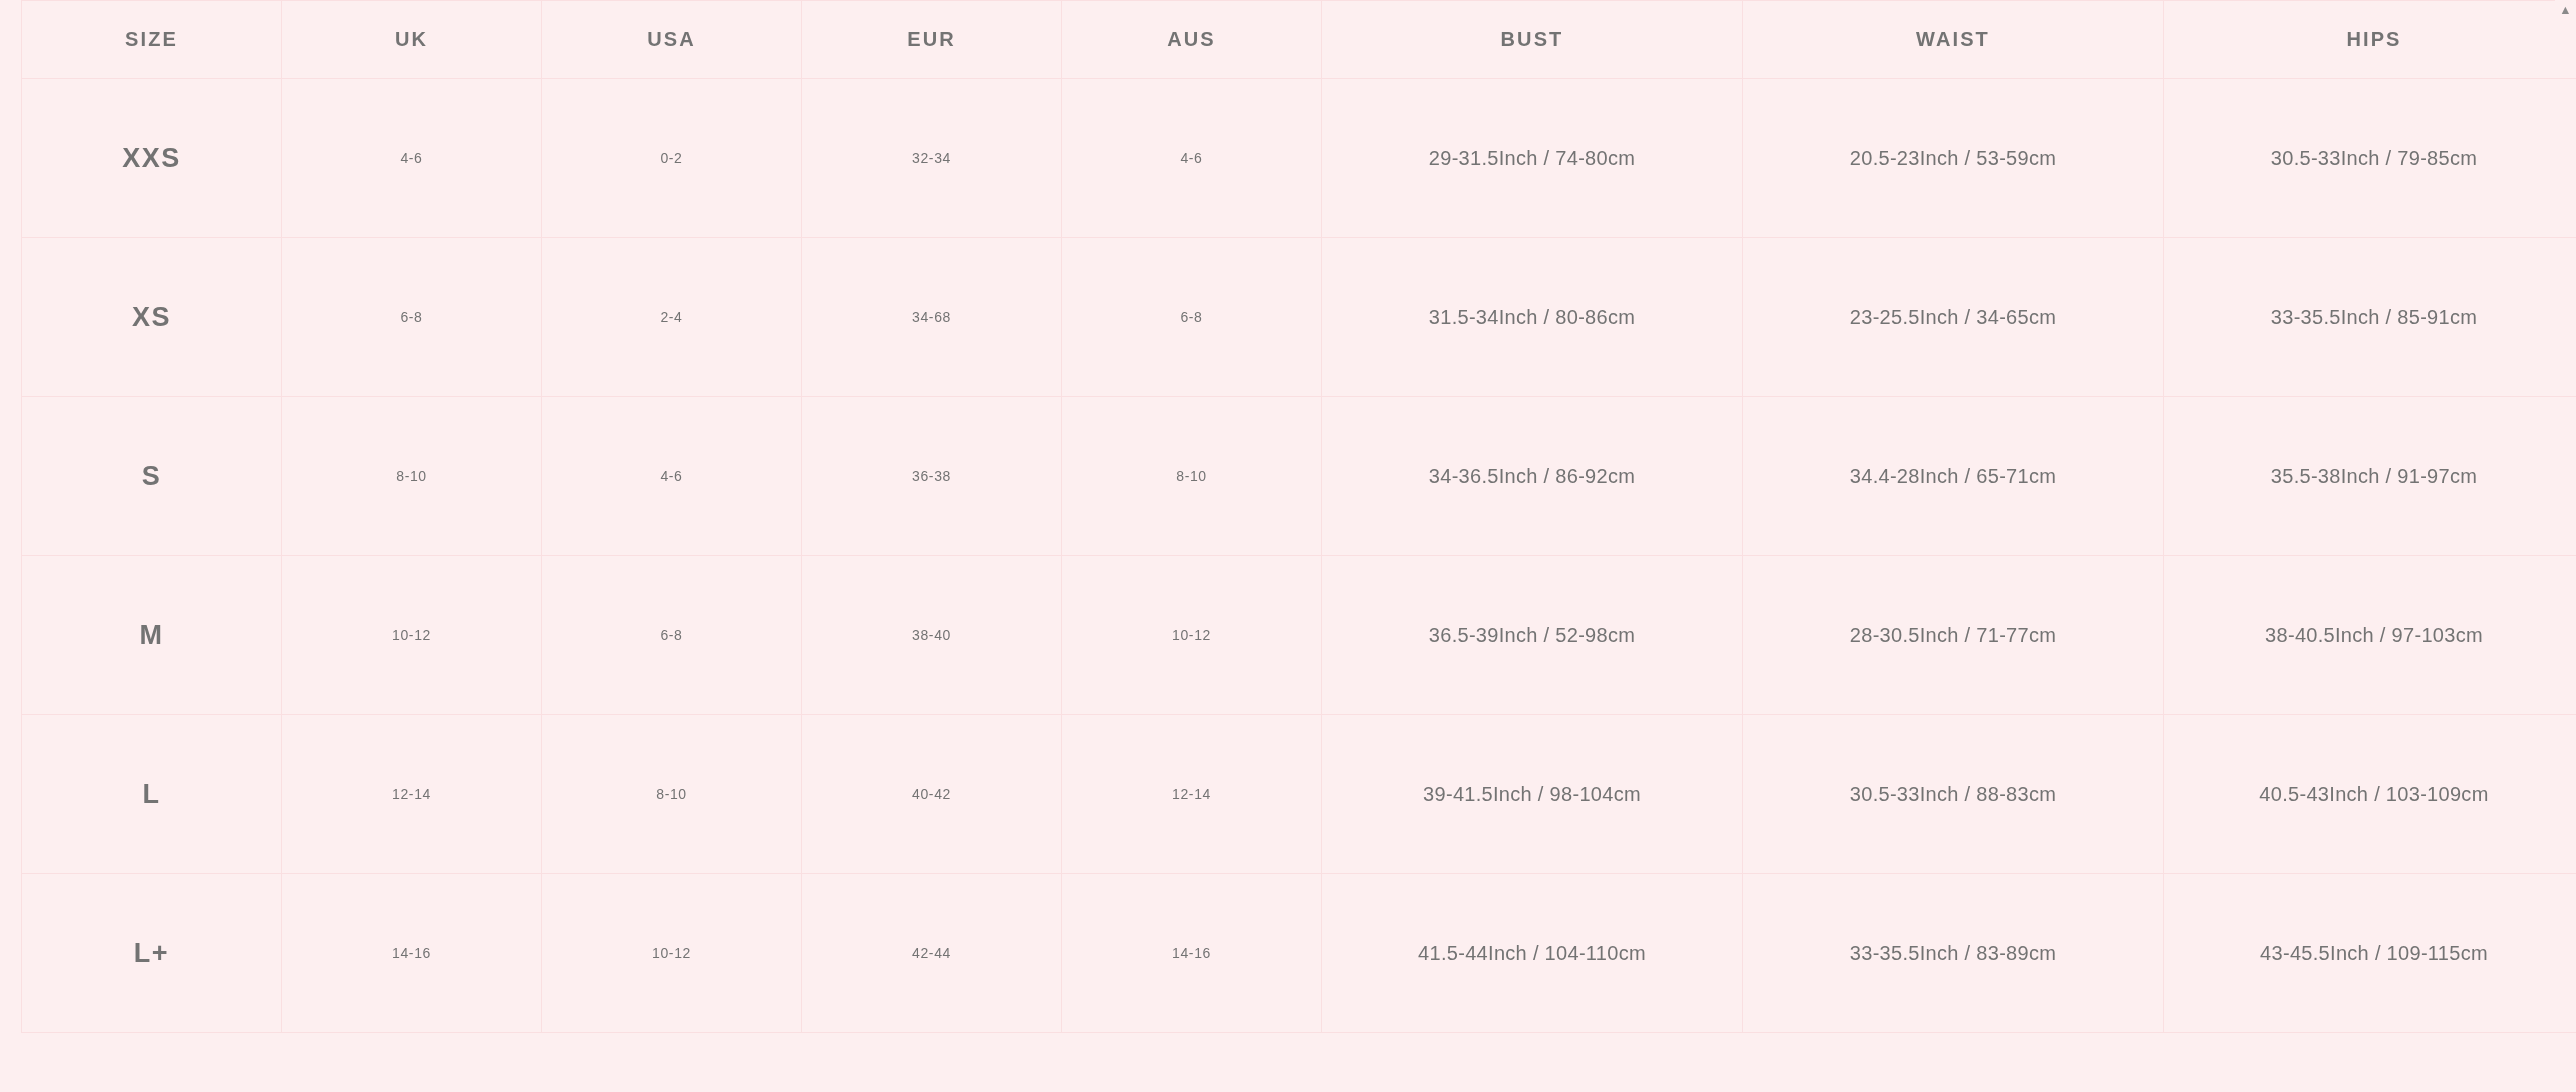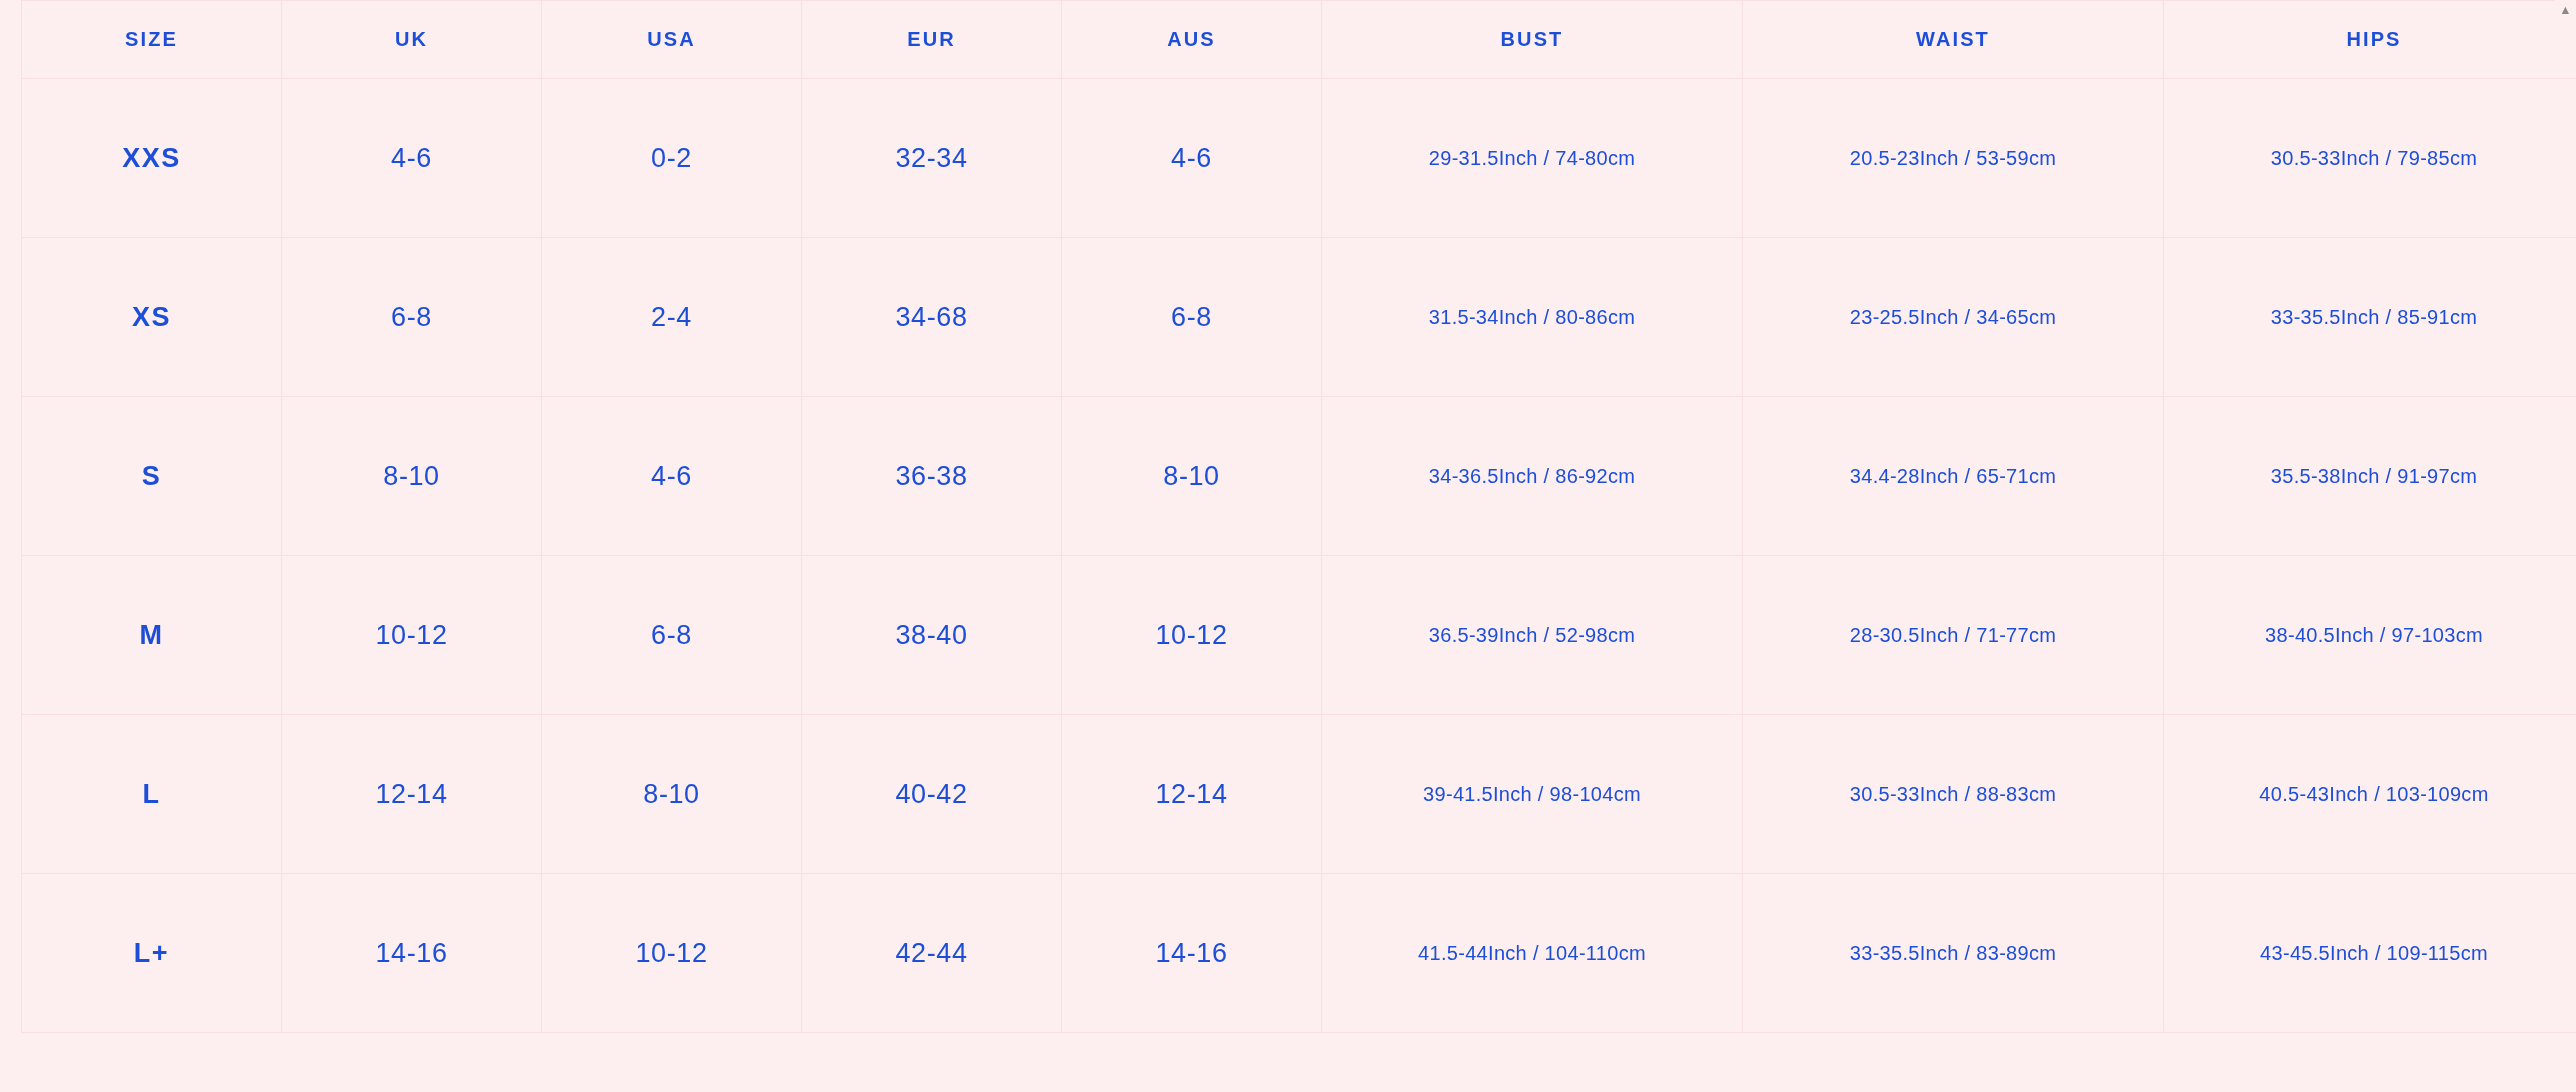--- a/index.html
+++ b/index.html
@@ -41,38 +41,38 @@
   table.size-chart col.c-usa   { width: 260px; }
   table.size-chart col.c-eur   { width: 260px; }
   table.size-chart col.c-aus   { width: 260px; }
   table.size-chart col.c-bust  { width: 421px; }
   table.size-chart col.c-waist { width: 421px; }
   table.size-chart col.c-hips  { width: 421px; }
 
   table.size-chart th,
   table.size-chart td {
     border: 1px solid #fadfe1;
-    color: #1d4ed8;
+    color: #737373;
     text-align: center;
     vertical-align: middle;
     padding: 0 9.6px;
     box-sizing: border-box;
   }
 
   table.size-chart thead th {
     height: 78px;
     font-size: 20px;
     font-weight: bold;
     letter-spacing: 2.1px;
     text-transform: uppercase;
   }
 
   table.size-chart tbody td {
     height: 159px;
-    font-size: 27px;
+    font-size: 14px;
     font-weight: normal;
     letter-spacing: 0.6px;
   }
 
   table.size-chart tbody td.size-cell {
     font-weight: bold;
     font-size: 27px;
     letter-spacing: 1.5px;
   }
 

